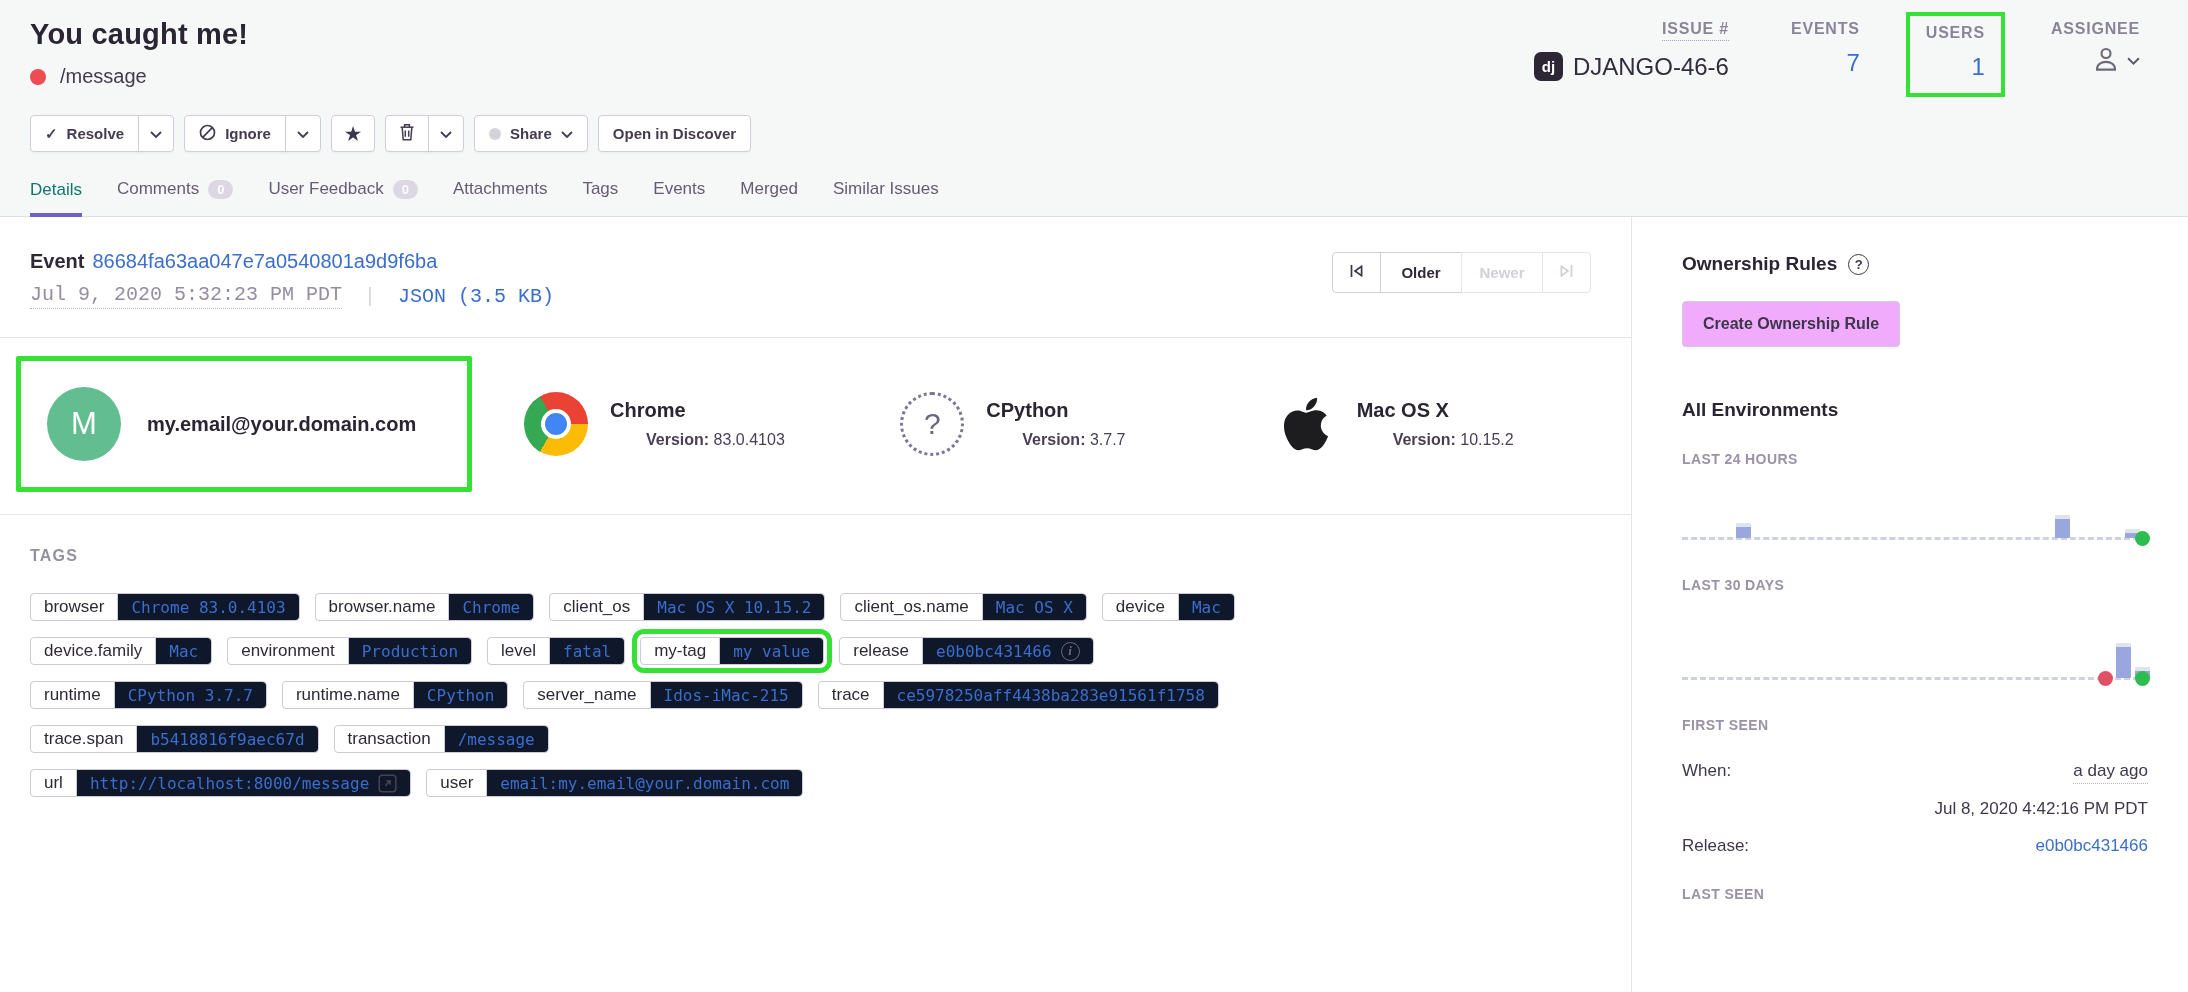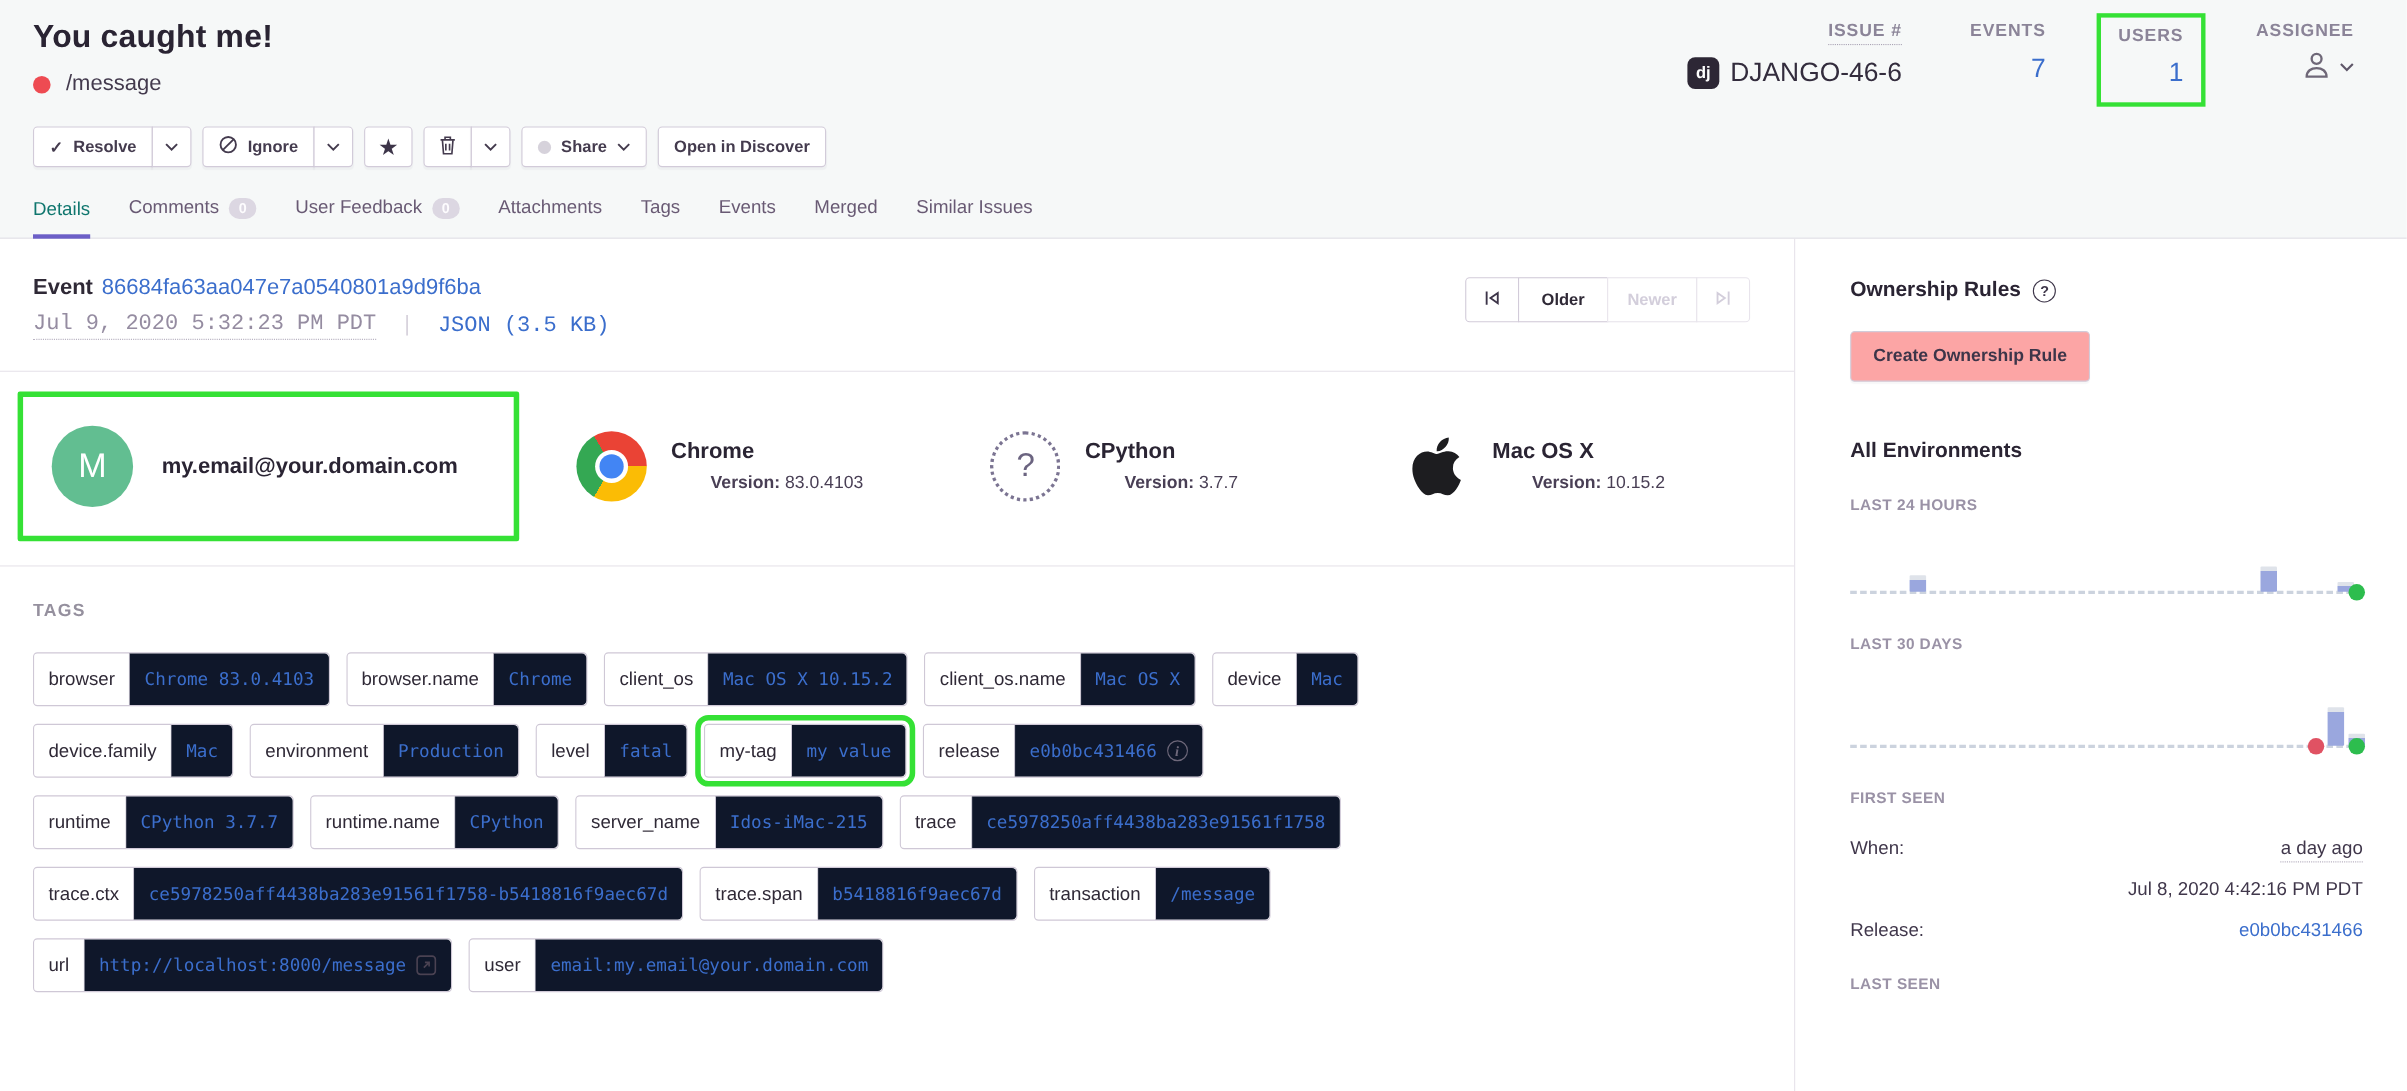--- a/index.html
+++ b/index.html
@@ -89,32 +89,32 @@
     display:grid; place-items:center; }
   .chrome-white { width:30px; height:30px; border-radius:50%; background:#fff; display:grid; place-items:center; }
   .chrome-blue { width:22px; height:22px; border-radius:50%; background:#4285f4; }
   .cpython-icon { width:64px; height:64px; border-radius:50%; border:3px dotted #7b7492; color:#6b6480; font-size:30px; display:grid; place-items:center; background:#fff; flex:none; }
   .apple-icon { width:58px; height:64px; flex:none; display:grid; place-items:center; }
 
   
   .tags-block { padding:32px 30px 10px; }
   .tags-heading { font-size:16px; font-weight:700; color:#95909e; letter-spacing:1.2px; margin-bottom:28px; }
   .tag-row { display:flex; gap:15px; margin-bottom:16px; }
-  .tag-pill { display:inline-flex; border:1px solid #cfc8d6; border-radius:4px; height:49px; background:#fff; overflow:visible; }
+  .tag-pill { display:inline-flex; border:1px solid #cfc8d6; border-radius:4px; height:28px; background:#fff; overflow:visible; }
   .tag-pill.hl { outline:5px solid #35e135; outline-offset:3px; }
   .tag-key { display:flex; align-items:center; padding:0 13px; font-size:17px; color:#2f2936; border-radius:4px 0 0 4px; }
   .tag-value { display:flex; align-items:center; gap:9px; padding:0 13px; border-left:1px solid #cfc8d6; background:#0f172a; font-family:"DejaVu Sans Mono",monospace; font-size:16px; color:#3b6ecc; border-radius:0 4px 4px 0; cursor:pointer; }
   .info-icon { width:19px; height:19px; border:1.5px solid #6e687a; border-radius:50%; color:#6e687a; font-family:"Liberation Serif",serif; font-style:italic; font-size:13px; font-weight:700; display:grid; place-items:center; }
   .ext-icon { display:inline-flex; }
 
   
   .sidebar { flex:1; padding:36px 40px 0 50px; }
   .sb-heading { font-size:19px; font-weight:700; color:#2a2433; display:flex; align-items:center; gap:11px; }
   .q-icon { width:21px; height:21px; border:1.5px solid #3d3549; border-radius:50%; font-size:13px; font-weight:700; color:#3d3549; display:grid; place-items:center; }
-  .sb-btn { margin-top:26px; height:46px; padding:0 20px; border:1px solid #d2cbd9; border-radius:4px; background:#fca5a5; font-family:"Liberation Sans",sans-serif; font-size:16px; font-weight:700; color:#3d3549; box-shadow:0 2px 1px rgba(60,50,70,0.04); cursor:pointer; }
+  .sb-btn { margin-top:26px; height:46px; padding:0 20px; border:1px solid #d2cbd9; border-radius:4px; background:#f0abfc; font-family:"Liberation Sans",sans-serif; font-size:16px; font-weight:700; color:#3d3549; box-shadow:0 2px 1px rgba(60,50,70,0.04); cursor:pointer; }
   .sb-sub { margin-top:52px; font-size:19px; font-weight:700; color:#2a2433; }
   .sb-label { margin-top:30px; font-size:14px; font-weight:700; color:#9a92a6; letter-spacing:0.4px; }
   .spark { position:relative; height:68px; margin-top:12px; }
   .spark-base { position:absolute; left:0; right:0; bottom:7px; border-top:3px dashed #ccd3de; }
   .spark-bar { position:absolute; bottom:9px; width:15px; border-radius:1px; background:linear-gradient(#dfe3ea 0 4px, #9aa7de 4px); }
   .spark-dot { position:absolute; width:15px; height:15px; border-radius:50%; bottom:1px; }
   .spark-dot.green { background:#2dbd4e; right:-2px; }
   .spark-dot.red { background:#e05263; }
   .fs-row { display:flex; justify-content:space-between; align-items:baseline; margin-top:28px; font-size:17px; color:#40374b; }
   .fs-abs { text-align:right; margin-top:15px; font-size:17px; color:#40374b; }
@@ -427,26 +427,20 @@
             </div>
             <div class="tag-pill">
               <span class="tag-key">trace</span>
               <span class="tag-value">
                 <span>ce5978250aff4438ba283e91561f1758</span>
               </span>
             </div>
           </div>
           <div class="tag-row">
             <div class="tag-pill">
-              <span class="tag-key">trace.ctx</span>
-              <span class="tag-value">
-                <span>ce5978250aff4438ba283e91561f1758-b5418816f9aec67d</span>
-              </span>
-            </div>
-            <div class="tag-pill">
               <span class="tag-key">trace.span</span>
               <span class="tag-value">
                 <span>b5418816f9aec67d</span>
               </span>
             </div>
             <div class="tag-pill">
               <span class="tag-key">transaction</span>
               <span class="tag-value">
                 <span>/message</span>
               </span>

